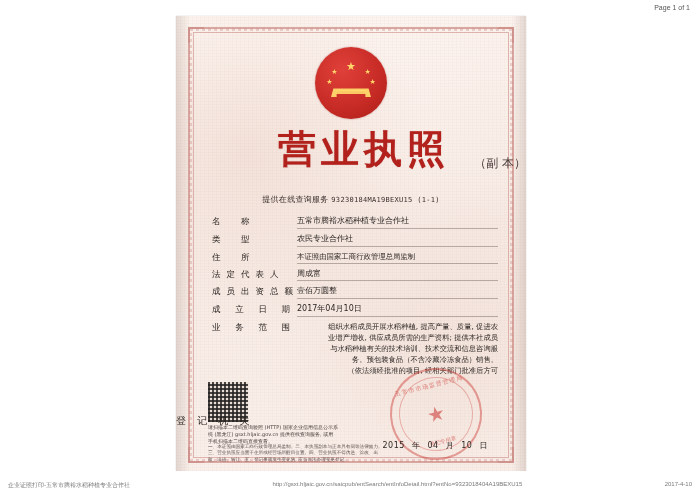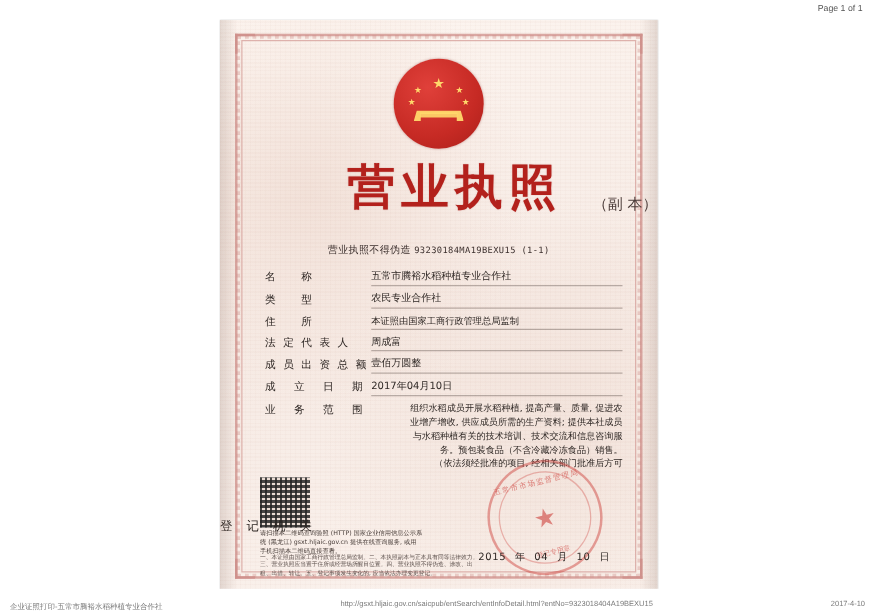--- a/index.html
+++ b/index.html
@@ -264,21 +264,21 @@
       <span class="star s5">★</span>
       <div class="gate"></div>
       <div class="gate2"></div>
     </div>
   </div>
 
   <div class="big-title">营业执照</div>
   <div class="sub-title">（副 本）</div>
 
   <div class="uscc">
-    <span class="label">营业执照不得伪造</span>
+    <span class="label">提供在线查询服务</span>
     <span class="value">93230184MA19BEXU15 (1-1)</span>
   </div>
 
   <div class="fields">
     <div class="row">
       <div class="k">名　称</div>
       <div class="v">五常市腾裕水稻种植专业合作社</div>
     </div>
     <div class="row">
       <div class="k">类　型</div>

